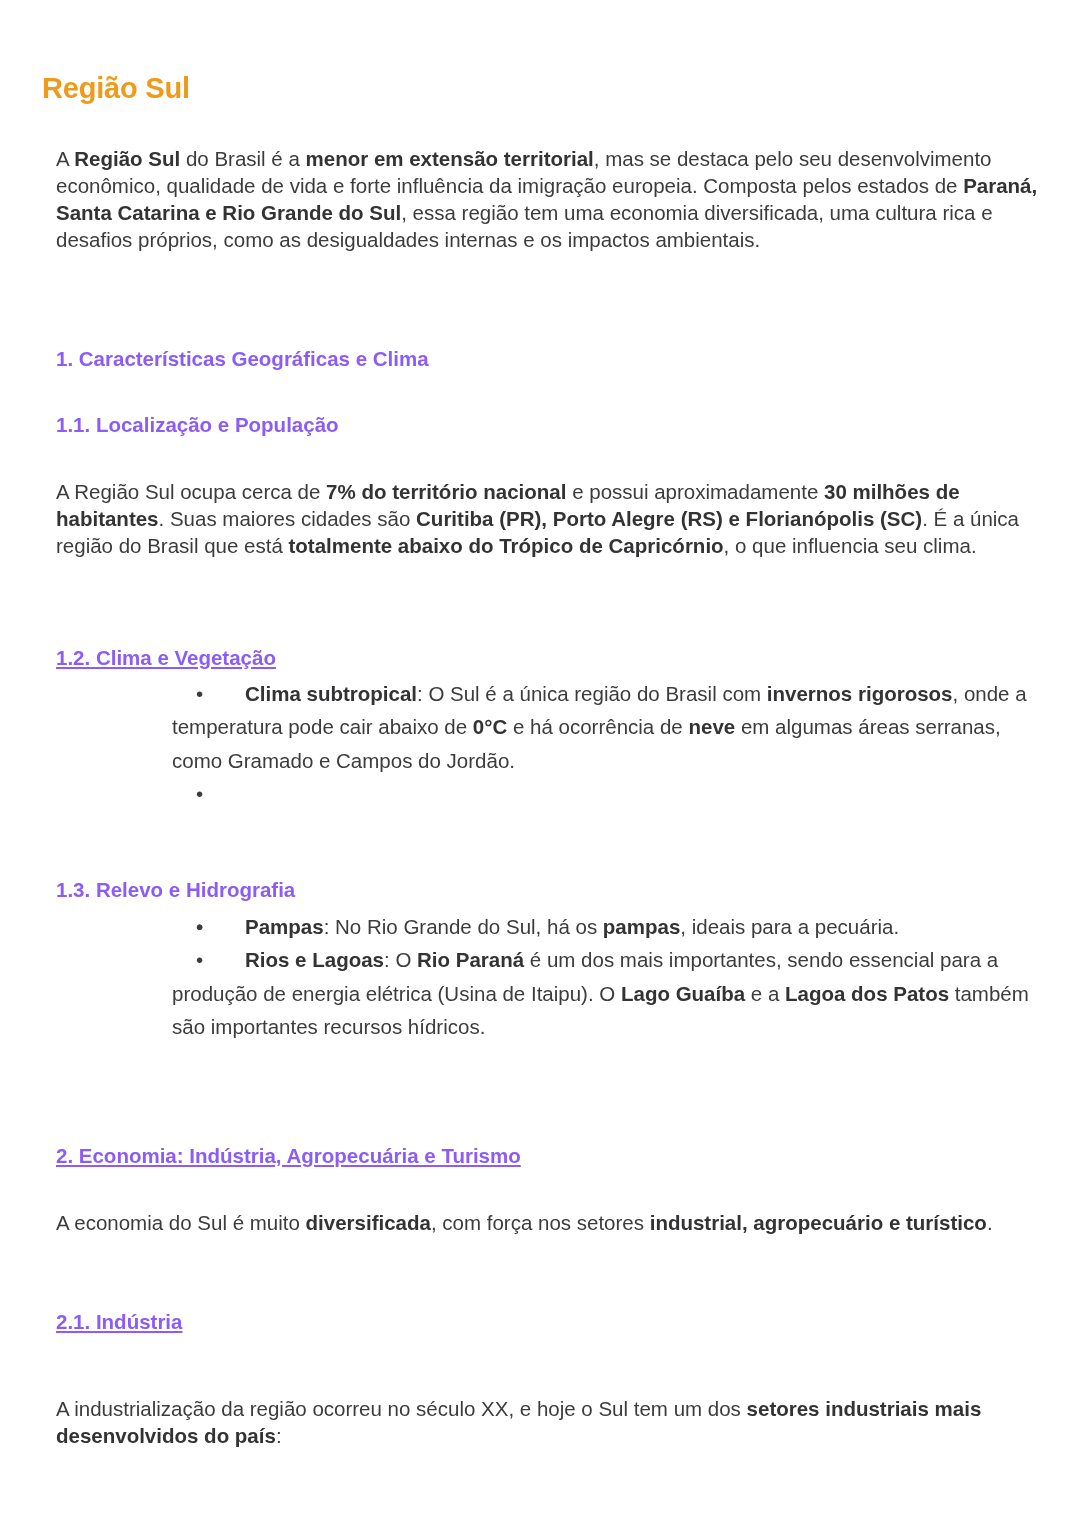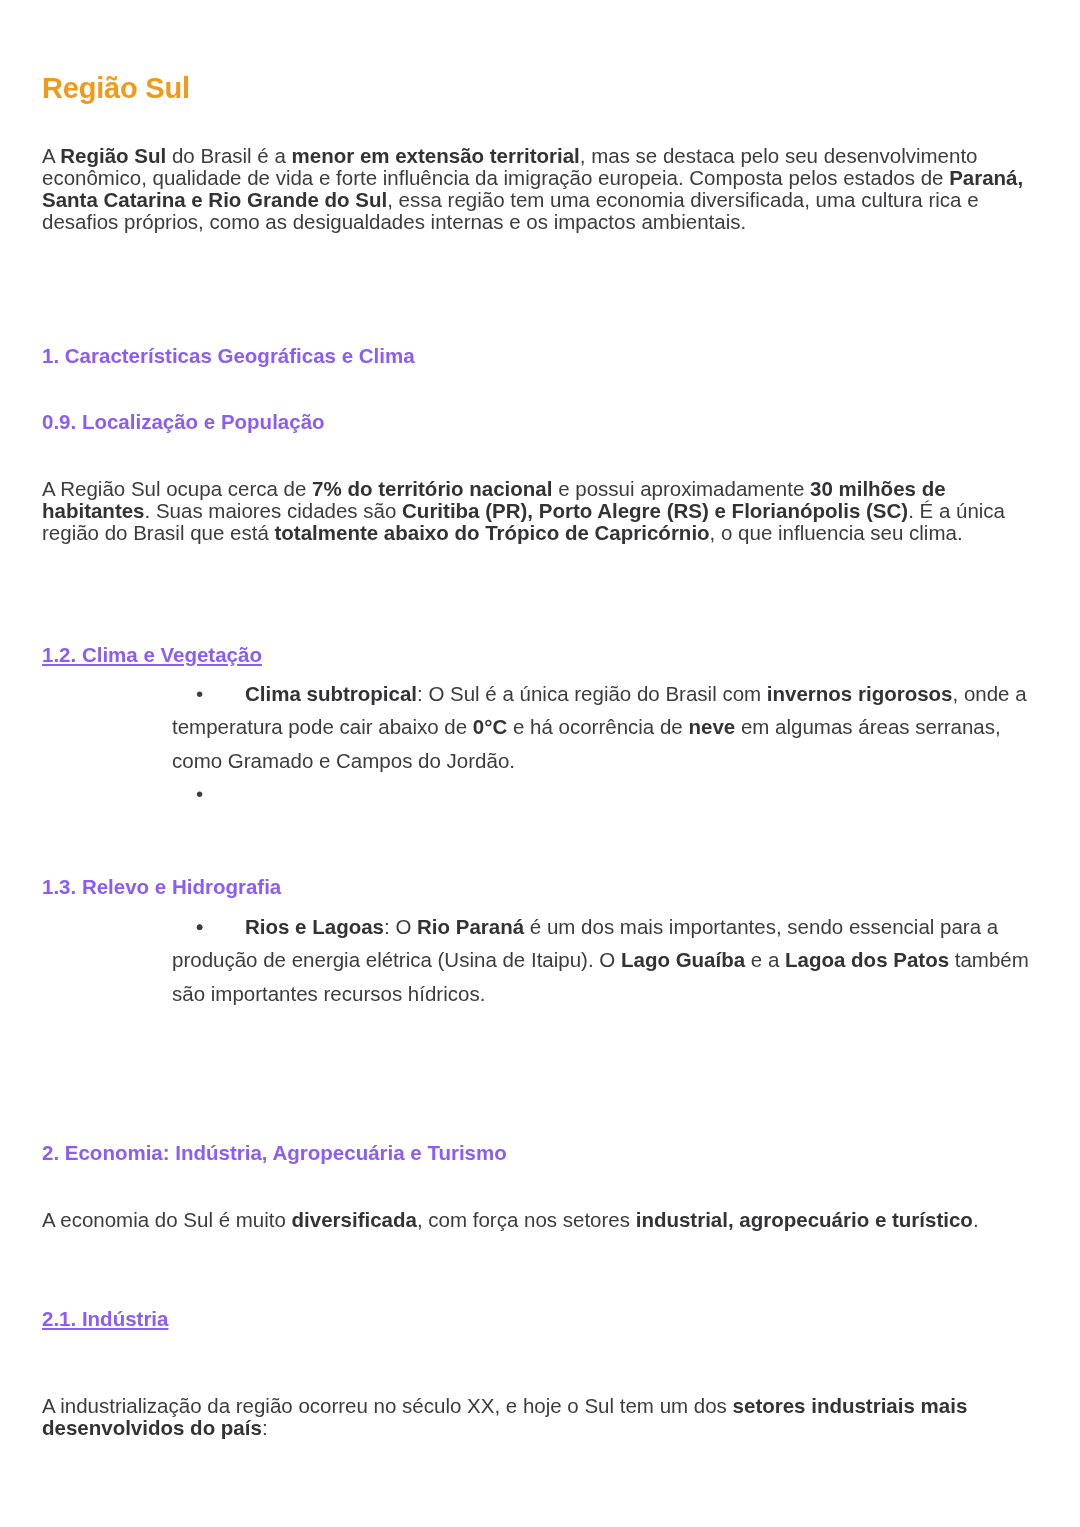--- a/index.html
+++ b/index.html
@@ -6,40 +6,40 @@
   body {
     width:1080px; height:1527px; overflow:hidden;
     font-family:"Liberation Sans", sans-serif;
     color:#3c3c3e;
   }
   .page { position:relative; padding:0 42px; }
   .title {
     position:absolute; left:42px; top:72px; margin:0;
     font-size:29px; font-weight:bold; color:#f09a1c; letter-spacing:-0.2px;
   }
-  .blk { position:absolute; left:42px; right:40px; margin:0; font-size:20.5px; line-height:22px; }
+  .blk { position:absolute; left:56px; right:40px; margin:0; font-size:20.5px; line-height:27px; }
   .h { font-weight:bold; color:#8b5cf6; }
   b { font-weight:bold; color:#333335; }
   .bullets { position:absolute; left:42px; right:40px; margin:0; padding:0; list-style:none; font-size:20.5px; line-height:33.3px; }
   .bullets li { padding-left:130px; position:relative; }
   .bullets li .dot { position:absolute; left:154px; top:0; }
   .bullets li .txt { display:block; text-indent:73px; }
 </style>
 </head>
 <body>
 
 <div class="page">
 
   <h1 class="title">Região Sul</h1>
 
   <p class="blk" style="top:145px;"><span>A </span><b>Região Sul</b><span> do Brasil é a </span><b>menor em extensão territorial</b><span>, mas se destaca pelo seu desenvolvimento econômico, qualidade de vida e forte influência da imigração europeia. Composta pelos estados de </span><b>Paraná, Santa Catarina e Rio Grande do Sul</b><span>, essa região tem uma economia diversificada, uma cultura rica e desafios próprios, como as desigualdades internas e os impactos ambientais.</span></p>
 
   <p class="blk h" style="top:345px;">1. Características Geográficas e Clima</p>
 
-  <p class="blk h" style="top:411px;">0.9. Localização e População</p>
+  <p class="blk h" style="top:411px;">1.1. Localização e População</p>
 
   <p class="blk" style="top:478px;"><span>A Região Sul ocupa cerca de </span><b>7% do território nacional</b><span> e possui aproximadamente </span><b>30 milhões de habitantes</b><span>. Suas maiores cidades são </span><b>Curitiba (PR), Porto Alegre (RS) e Florianópolis (SC)</b><span>. É a única região do Brasil que está </span><b>totalmente abaixo do Trópico de Capricórnio</b><span>, o que influencia seu clima.</span></p>
 
   <p class="blk h" style="top:644px;text-decoration:underline;">1.2. Clima e Vegetação</p>
 
   <ul class="bullets" style="top:677px;">
     <li>
       <span class="dot">•</span>
       <span class="txt"><b>Clima subtropical</b><span>: O Sul é a única região do Brasil com </span><b>invernos rigorosos</b><span>, onde a temperatura pode cair abaixo de </span><b>0°C</b><span> e há ocorrência de </span><b>neve</b><span> em algumas áreas serranas, como Gramado e Campos do Jordão.</span></span>
     </li>
@@ -49,28 +49,29 @@
   </ul>
 
   <p class="blk h" style="top:876px;">1.3. Relevo e Hidrografia</p>
 
   <ul class="bullets" style="top:910px;">
     <li>
       <span class="dot">•</span>
     </li>
     <li>
       <span class="dot">•</span>
+      <span class="txt"><b>Pampas</b><span>: No Rio Grande do Sul, há os </span><b>pampas</b><span>, ideais para a pecuária.</span></span>
     </li>
     <li>
       <span class="dot">•</span>
       <span class="txt"><b>Rios e Lagoas</b><span>: O </span><b>Rio Paraná</b><span> é um dos mais importantes, sendo essencial para a produção de energia elétrica (Usina de Itaipu). O </span><b>Lago Guaíba</b><span> e a </span><b>Lagoa dos Patos</b><span> também são importantes recursos hídricos.</span></span>
     </li>
   </ul>
 
-  <p class="blk h" style="top:1142px;">2. Economia: Indústria, Agropecuária e Turismo</p>
+  <p class="blk h" style="top:1142px;text-decoration:underline;">2. Economia: Indústria, Agropecuária e Turismo</p>
 
   <p class="blk" style="top:1209px;"><span>A economia do Sul é muito </span><b>diversificada</b><span>, com força nos setores </span><b>industrial, agropecuário e turístico</b><span>.</span></p>
 
   <p class="blk h" style="top:1308px;text-decoration:underline;">2.1. Indústria</p>
 
   <p class="blk" style="top:1375px;margin-top:20px;"><span>A industrialização da região ocorreu no século XX, e hoje o Sul tem um dos </span><b>setores industriais mais desenvolvidos do país</b><span>:</span></p>
 
 </div>
 
 </body></html>

